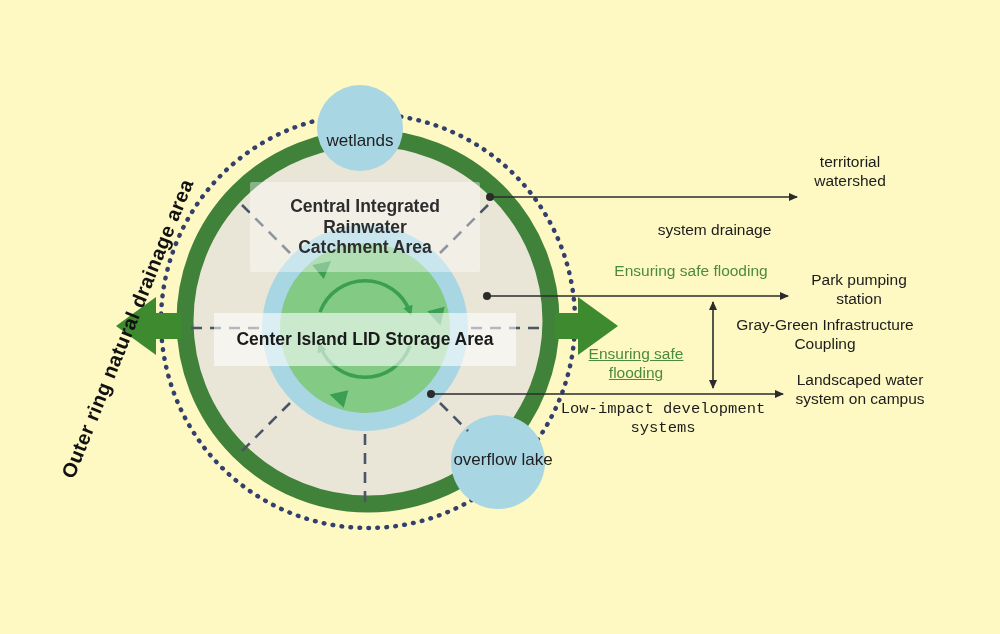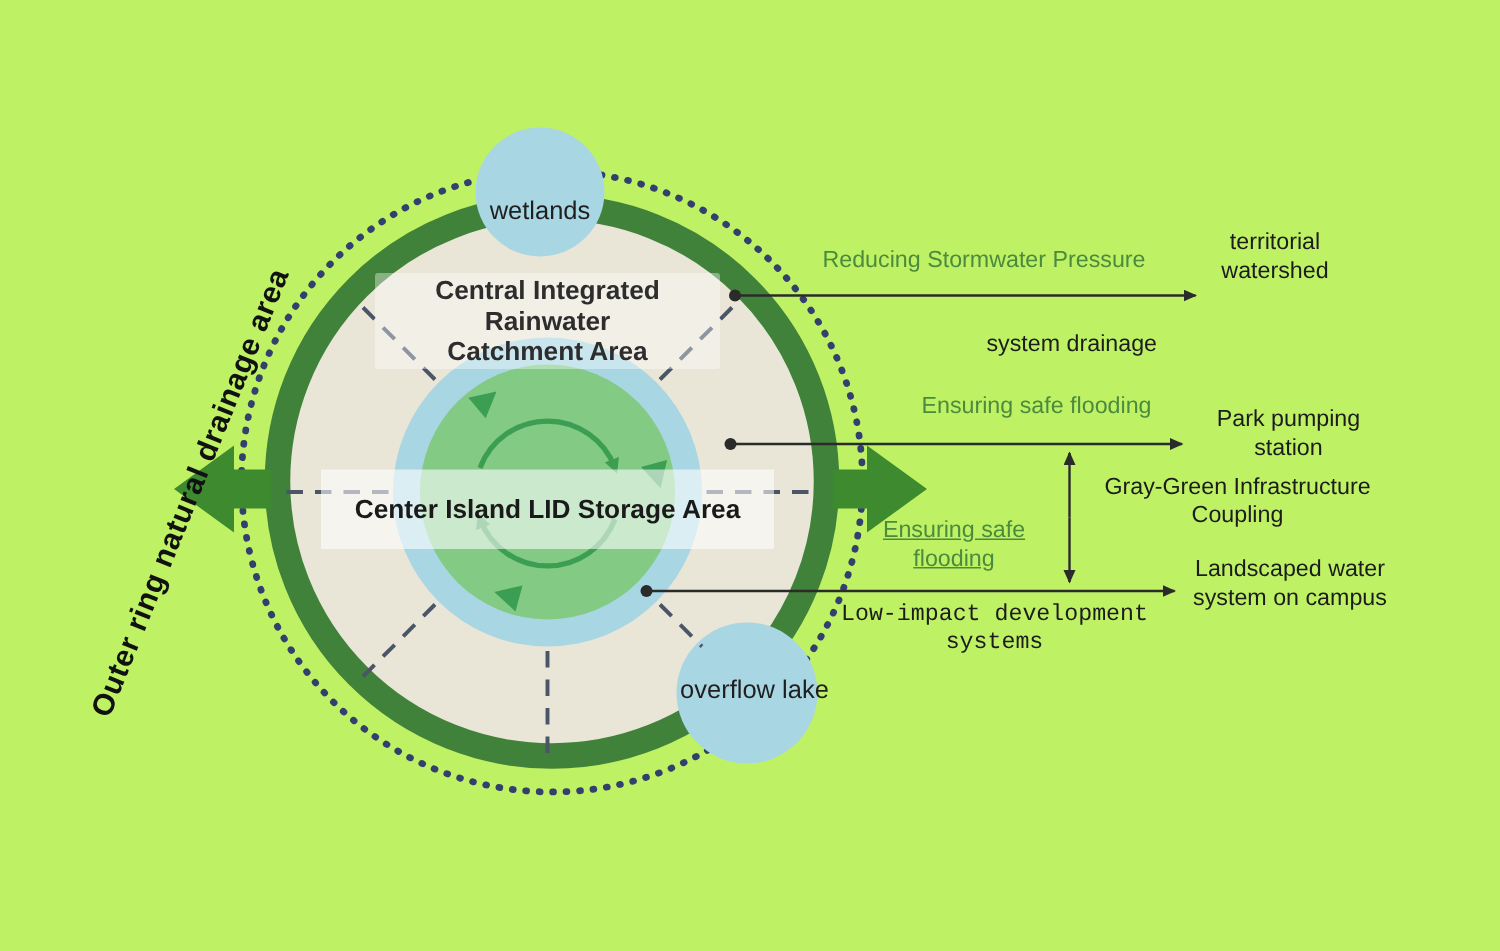--- a/index.html
+++ b/index.html
@@ -2,34 +2,34 @@
 <html style="--ring-green: #41823a; --flow-arrow-green: #3e8a2f; --light-blue: #a9d6e3; --center-green: #83ca85; --rotation-arrow-green: #3b9e53; --beige: #e9e5d7; --dotted-navy: #33406e; --green-text: #4c8a3e; --connector: #2b2b2b;"><head>
 <meta charset="utf-8">
 <style>
   * { margin: 0; padding: 0; box-sizing: border-box; }
   html, body { background: #ffffff; }
   body { font-family: "Liberation Sans", sans-serif; }
   .canvas {
     position: relative;
     width: 1000px;
     height: 634px;
-    background: #bef264;
+    background: #fef9c3;
     overflow: hidden;
   }
   .layer { position: absolute; left: 0; top: 0; }
   .lbl {
     position: absolute;
     text-align: center;
     font-size: 17px;
     color: #1f1f1f;
     white-space: pre-line;
     line-height: 1.18;
   }
   .bold { font-weight: bold; font-size: 17.5px; color: #2d2d2d; }
-  .banded { background: rgba(255,255,255,0.38); border-radius: 2px; padding: 1px 0; }
+  .banded { background: rgba(255,255,255,0.38); border-radius: 2px; padding: 14px 0; }
   .band2  { background: rgba(255,255,255,0.58); padding: 16px 0; color: #1a1a1a; }
   .rotated {
     transform: rotate(-68deg);
     font-weight: bold;
     font-size: 20px;
     color: #111111;
     letter-spacing: 0.5px;
     white-space: nowrap;
   }
   .ann {
@@ -107,21 +107,20 @@
   <div class="lbl bold banded" style="left:250px; top:182px; width:230px;">Central Integrated
 Rainwater
 Catchment Area</div>
 
   <div class="lbl bold band2" style="left:214px; top:313px; width:302px;">Center Island LID Storage Area</div>
 
   <div class="lbl" style="left:428px; top:450px; width:150px;">overflow lake</div>
 
   <div class="lbl rotated" style="left:-57px; top:317px; width:370px;">Outer ring natural drainage area</div>
 
-  <div class="ann green" style="left:525px; top:165px; width:262px;">Reducing Stormwater Pressure</div>
 
   <div class="ann" style="left:798px; top:153px; width:104px;">territorial
 watershed</div>
 
   <div class="ann" style="left:642px; top:221px; width:145px;">system drainage</div>
 
   <div class="ann green" style="left:595px; top:262px; width:192px;">Ensuring safe flooding</div>
 
   <div class="ann" style="left:790px; top:271px; width:138px;">Park pumping
 station</div>

